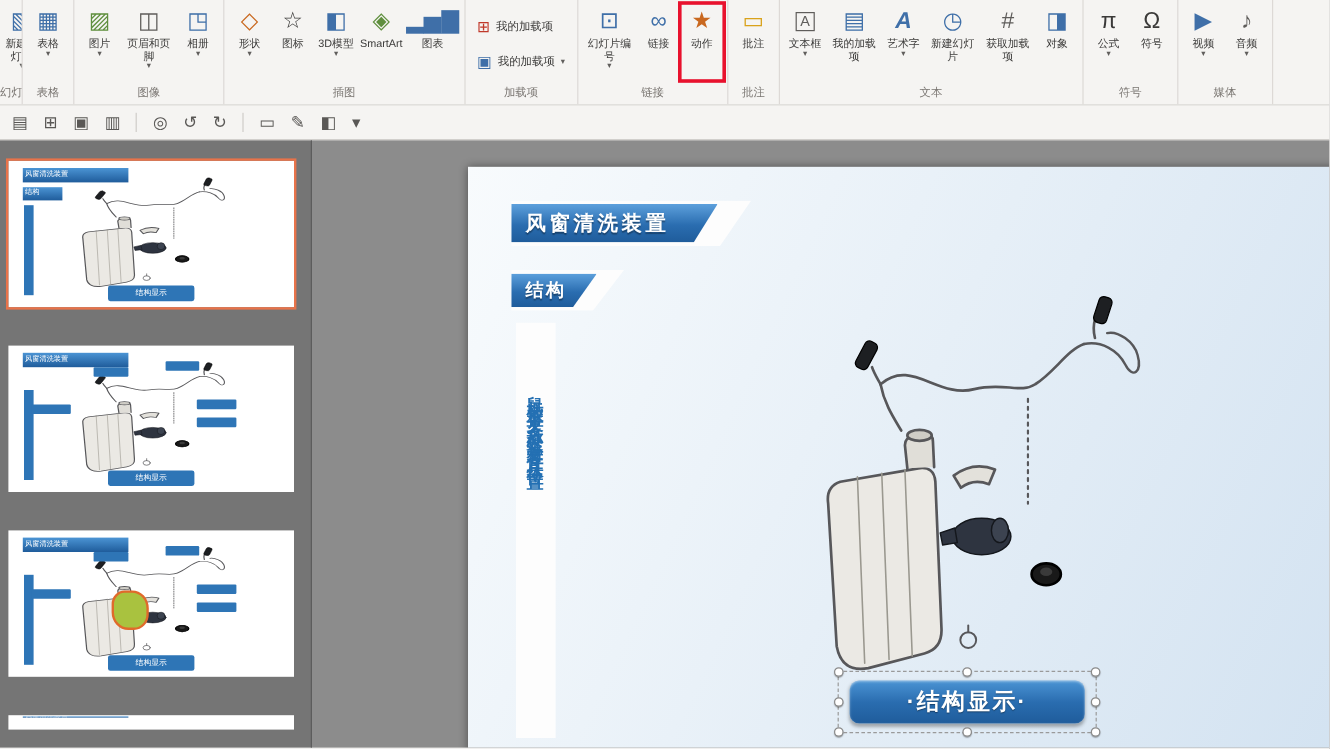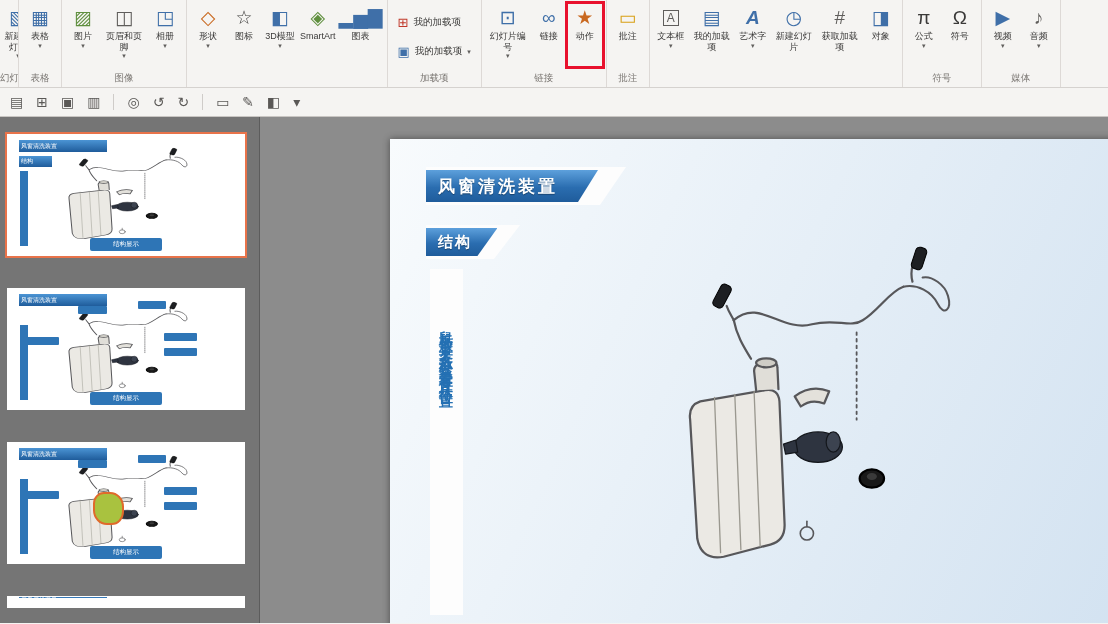--- a/index.html
+++ b/index.html
@@ -197,20 +197,21 @@
         </div>
         <div class="rbtn">
           <span class="ricon ic-green">◈</span>
           <span class="rlabel">SmartArt</span>
         </div>
         <div class="rbtn">
           <span class="ricon ic-blue">▂▅▇</span>
           <span class="rlabel">图表</span>
         </div>
       </div>
+      <div class="rgl">插图</div>
     </div>
 
     <div class="rgroup">
       <div class="rstack">
         <div class="rbtn-row">
           <span class="ricon ic-red">⊞</span>
           <span>我的加载项</span>
         </div>
         <div class="rbtn-row">
           <span class="ricon ic-blue">▣</span>
@@ -272,20 +273,21 @@
         </div>
         <div class="rbtn">
           <span class="ricon ic-gray">#</span>
           <span class="rlabel">获取加载项</span>
         </div>
         <div class="rbtn">
           <span class="ricon ic-blue">◨</span>
           <span class="rlabel">对象</span>
         </div>
       </div>
+      <div class="rgl">文本</div>
     </div>
 
     <div class="rgroup">
       <div class="rbtns">
         <div class="rbtn">
           <span class="ricon ic-dark">π</span>
           <span class="rlabel">公式</span>
           <span class="rarrow">▾</span>
         </div>
         <div class="rbtn">
@@ -411,17 +413,30 @@
         </div>
 
         <div class="vstrip">
           <span class="vtext">鼠标放置于各名称处查看零件具体位置</span>
         </div>
 
         <svg class="diagram" viewBox="0 0 350 330">
             <use href="#washer-diagram"></use>
           </svg>
 
+        <div class="action-wrap">
+          <div class="sel-rect">
+            <span class="handle h-nw"></span>
+            <span class="handle h-n"></span>
+            <span class="handle h-ne"></span>
+            <span class="handle h-w"></span>
+            <span class="handle h-e"></span>
+            <span class="handle h-sw"></span>
+            <span class="handle h-s"></span>
+            <span class="handle h-se"></span>
+          </div>
+          <div class="action-btn">·结构显示·</div>
+        </div>
 
       </div>
     </div>
   </div>
 </div>
 
 </body></html>

